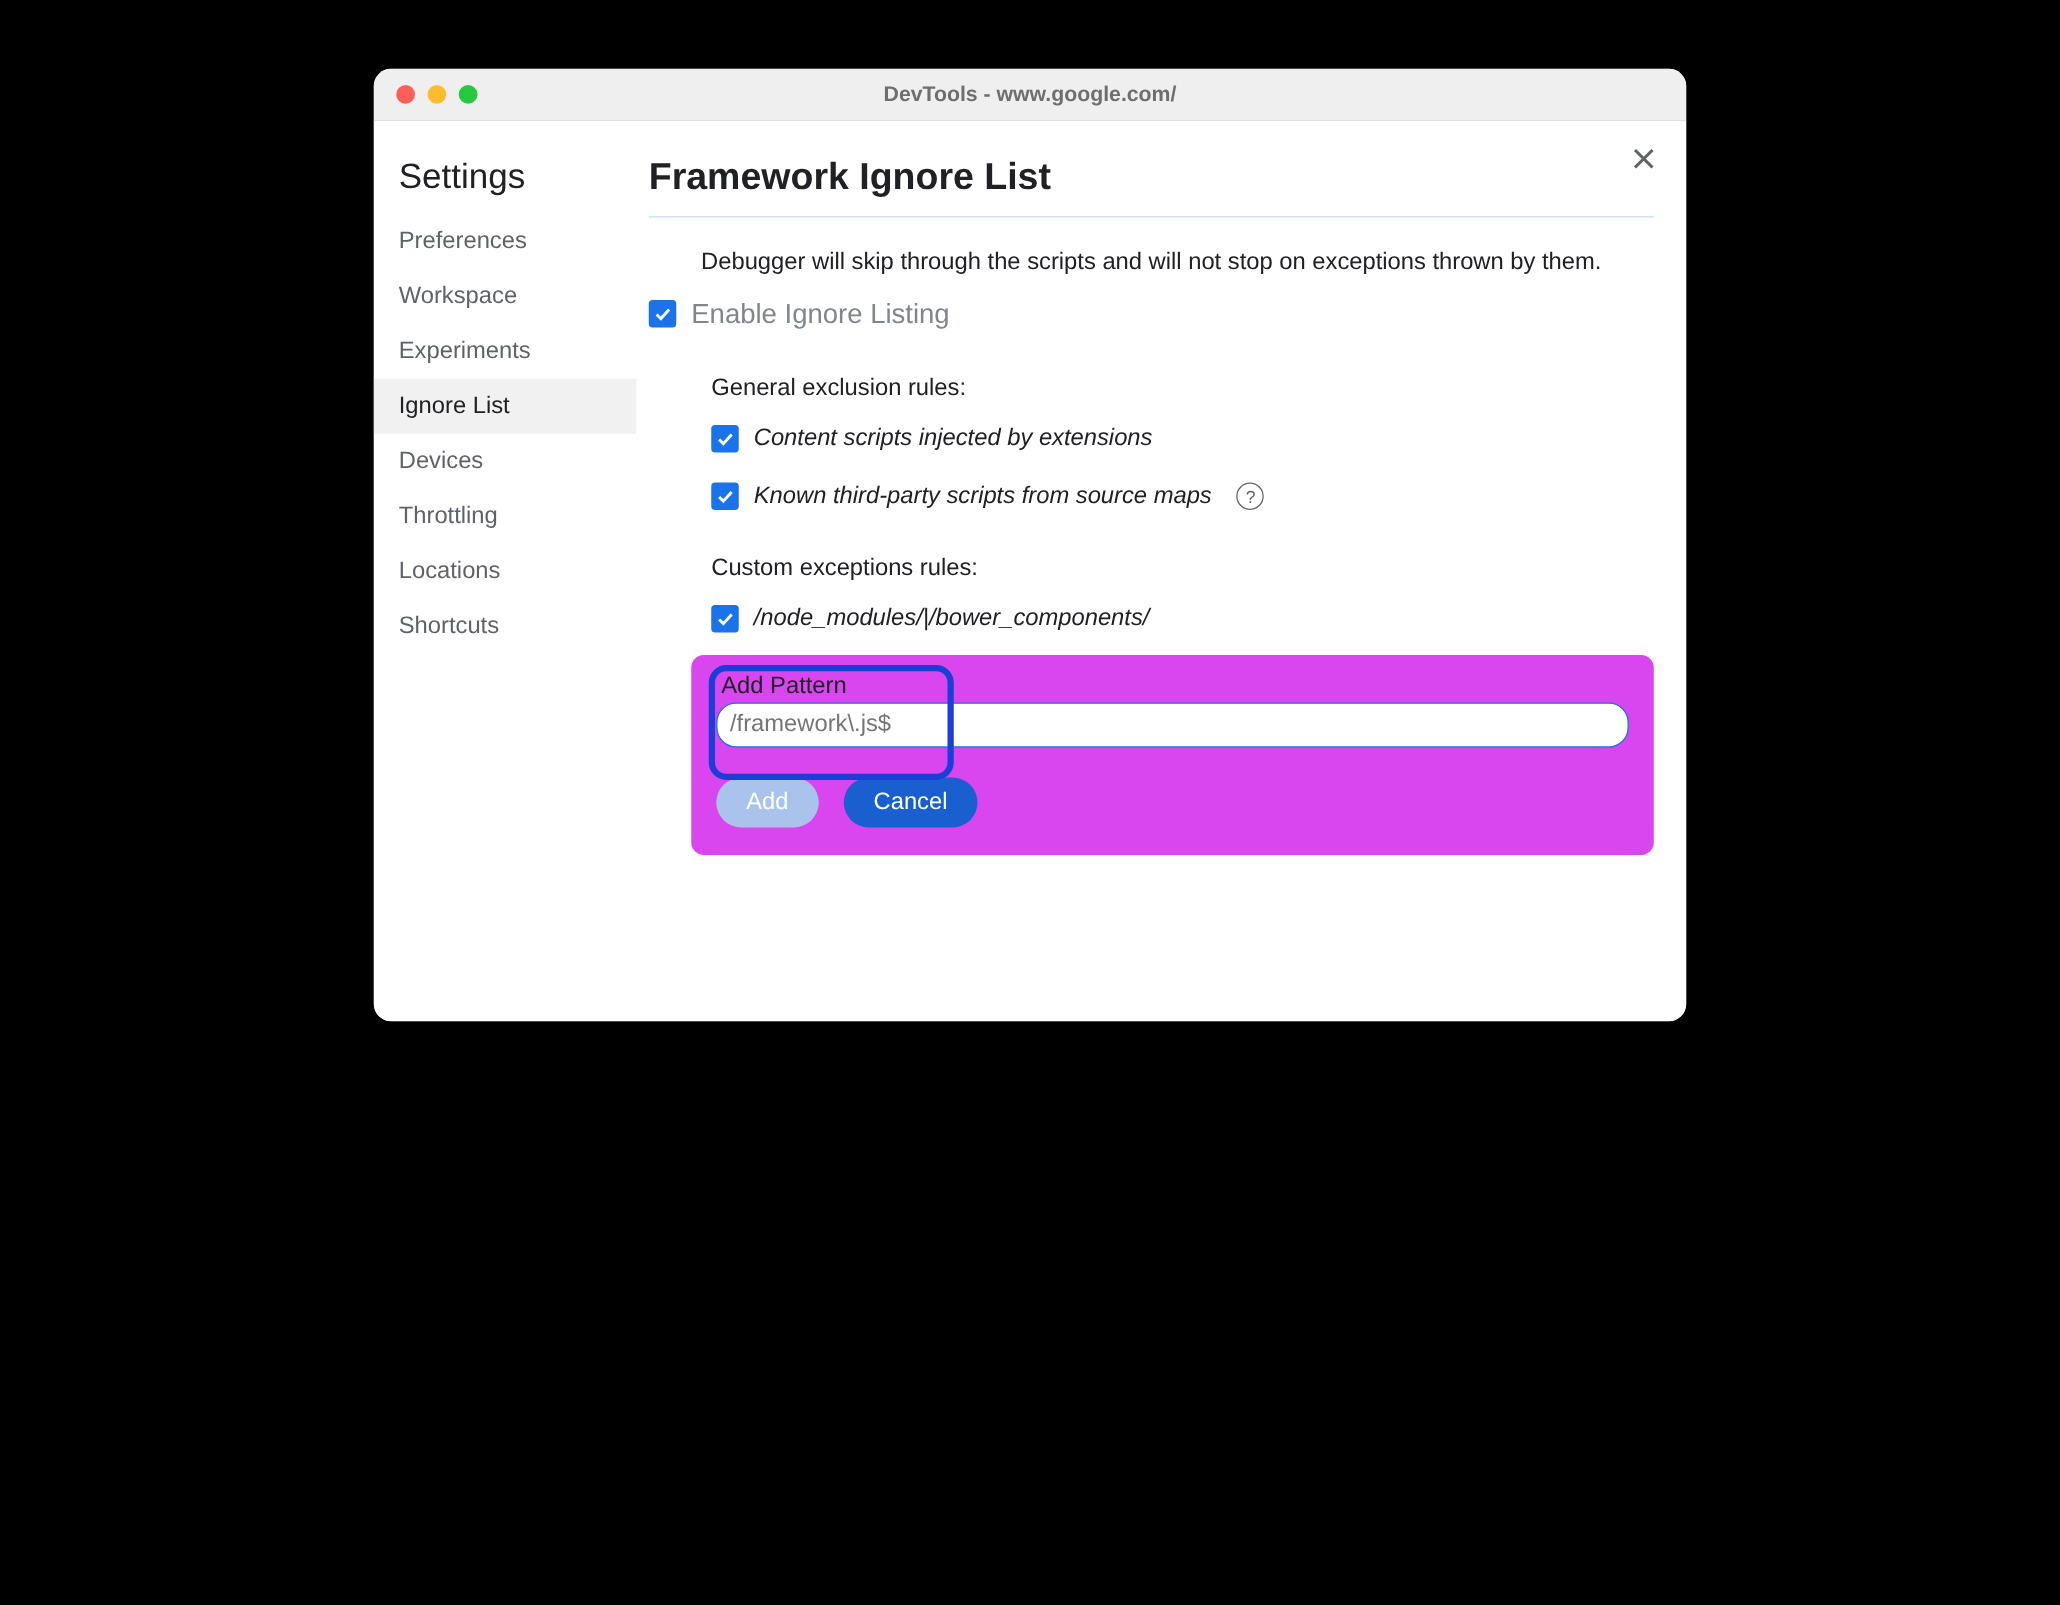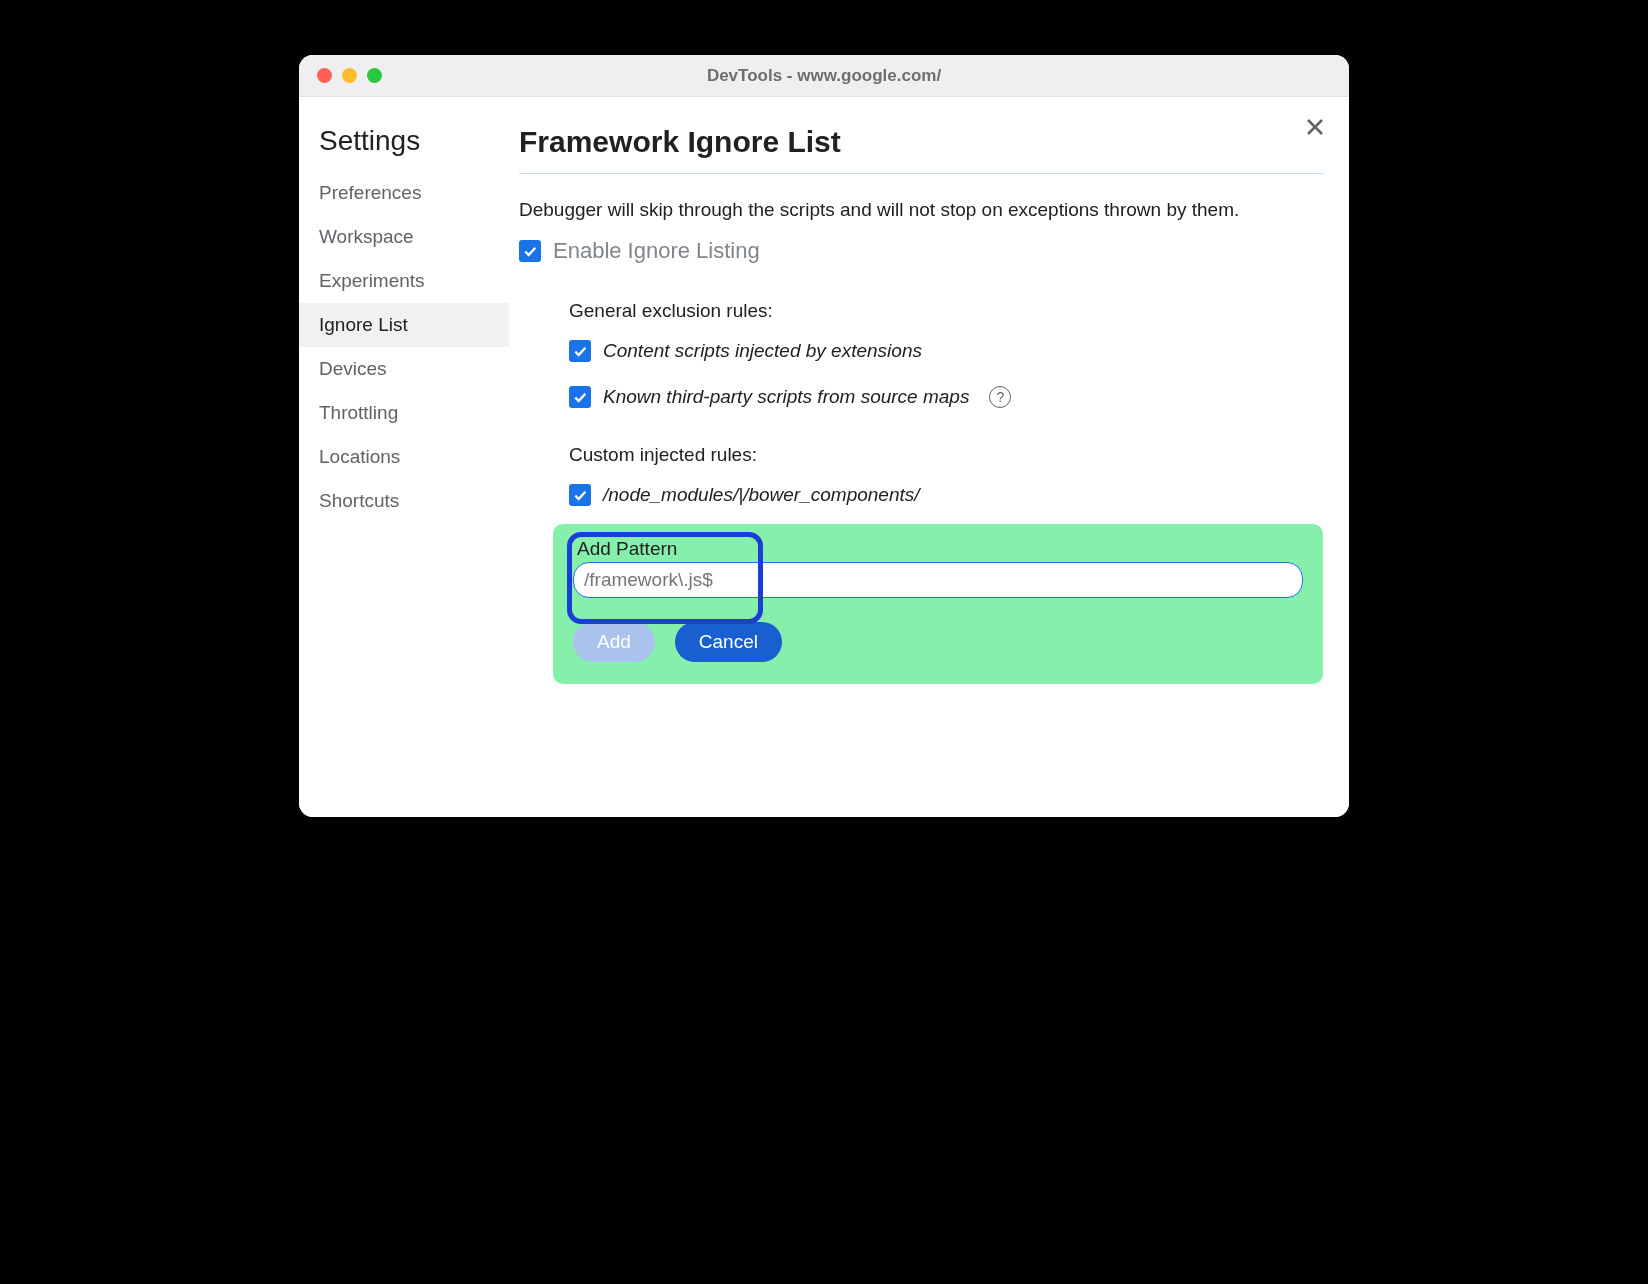--- a/index.html
+++ b/index.html
@@ -92,20 +92,21 @@
     font-weight: 700;
     color: #202124;
     padding-bottom: 14px;
     border-bottom: 1px solid #c7d9f5;
   }
   .description {
     font-size: 19px;
     color: #202124;
     margin-top: 22px;
     line-height: 1.45;
+    text-align: center;
   }
   .option-row {
     display: flex;
     align-items: center;
     gap: 12px;
     margin-top: 14px;
   }
   .option-row.sub {
     margin-top: 18px;
     margin-left: 50px;
@@ -145,21 +146,21 @@
     align-items: center;
     justify-content: center;
     font-size: 14px;
     color: #5f6368;
     margin-left: 8px;
     cursor: pointer;
   }
   .add-pattern-panel {
     margin-top: 18px;
     margin-left: 34px;
-    background: #86efac;
+    background: #d946ef;
     border-radius: 10px;
     padding: 0 20px 22px 20px;
     position: relative;
   }
   .add-pattern-label {
     font-size: 19px;
     color: #202124;
     margin-bottom: 14px;
   }
   .pattern-input {
@@ -284,21 +285,21 @@
       <div class="option-row sub">
         <div class="checkbox">
           <svg viewBox="0 0 24 24" fill="none" stroke="#fff" stroke-width="3.5">
               <polyline points="5 13 10 18 20 7"></polyline>
             </svg>
         </div>
         <span class="option-label dark">Known third-party scripts from source maps</span>
         <span class="help-icon">?</span>
       </div>
 
-      <div class="subsection-label">Custom injected rules:</div>
+      <div class="subsection-label">Custom exceptions rules:</div>
 
       <div class="option-row sub">
         <div class="checkbox">
           <svg viewBox="0 0 24 24" fill="none" stroke="#fff" stroke-width="3.5">
               <polyline points="5 13 10 18 20 7"></polyline>
             </svg>
         </div>
         <span class="option-label dark">/node_modules/|/bower_components/</span>
       </div>
 

